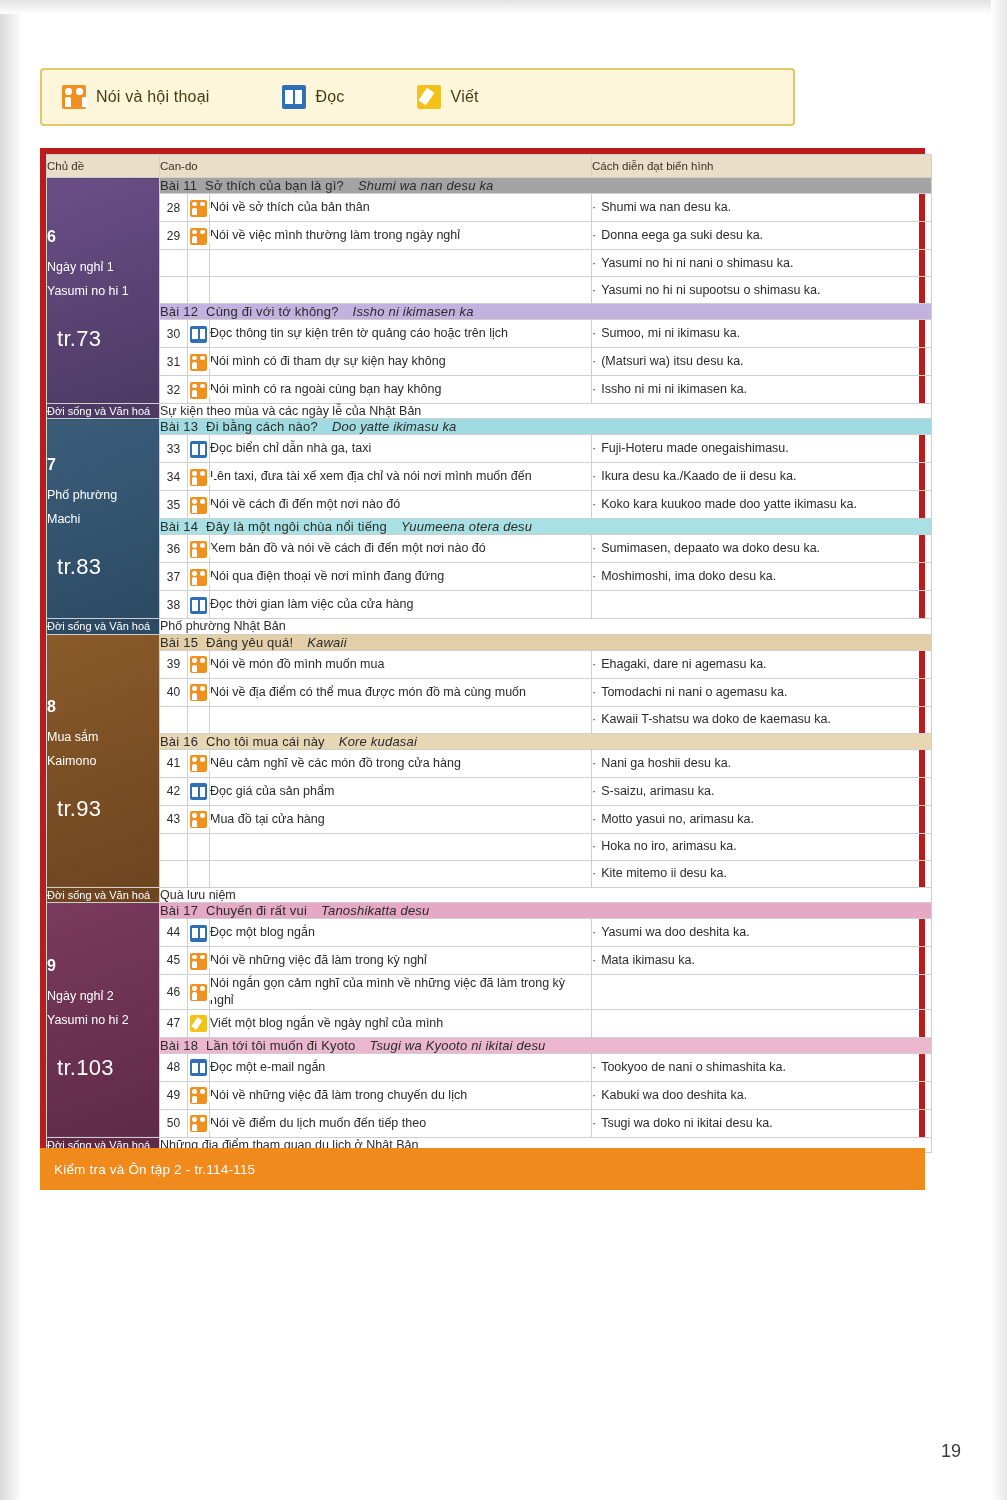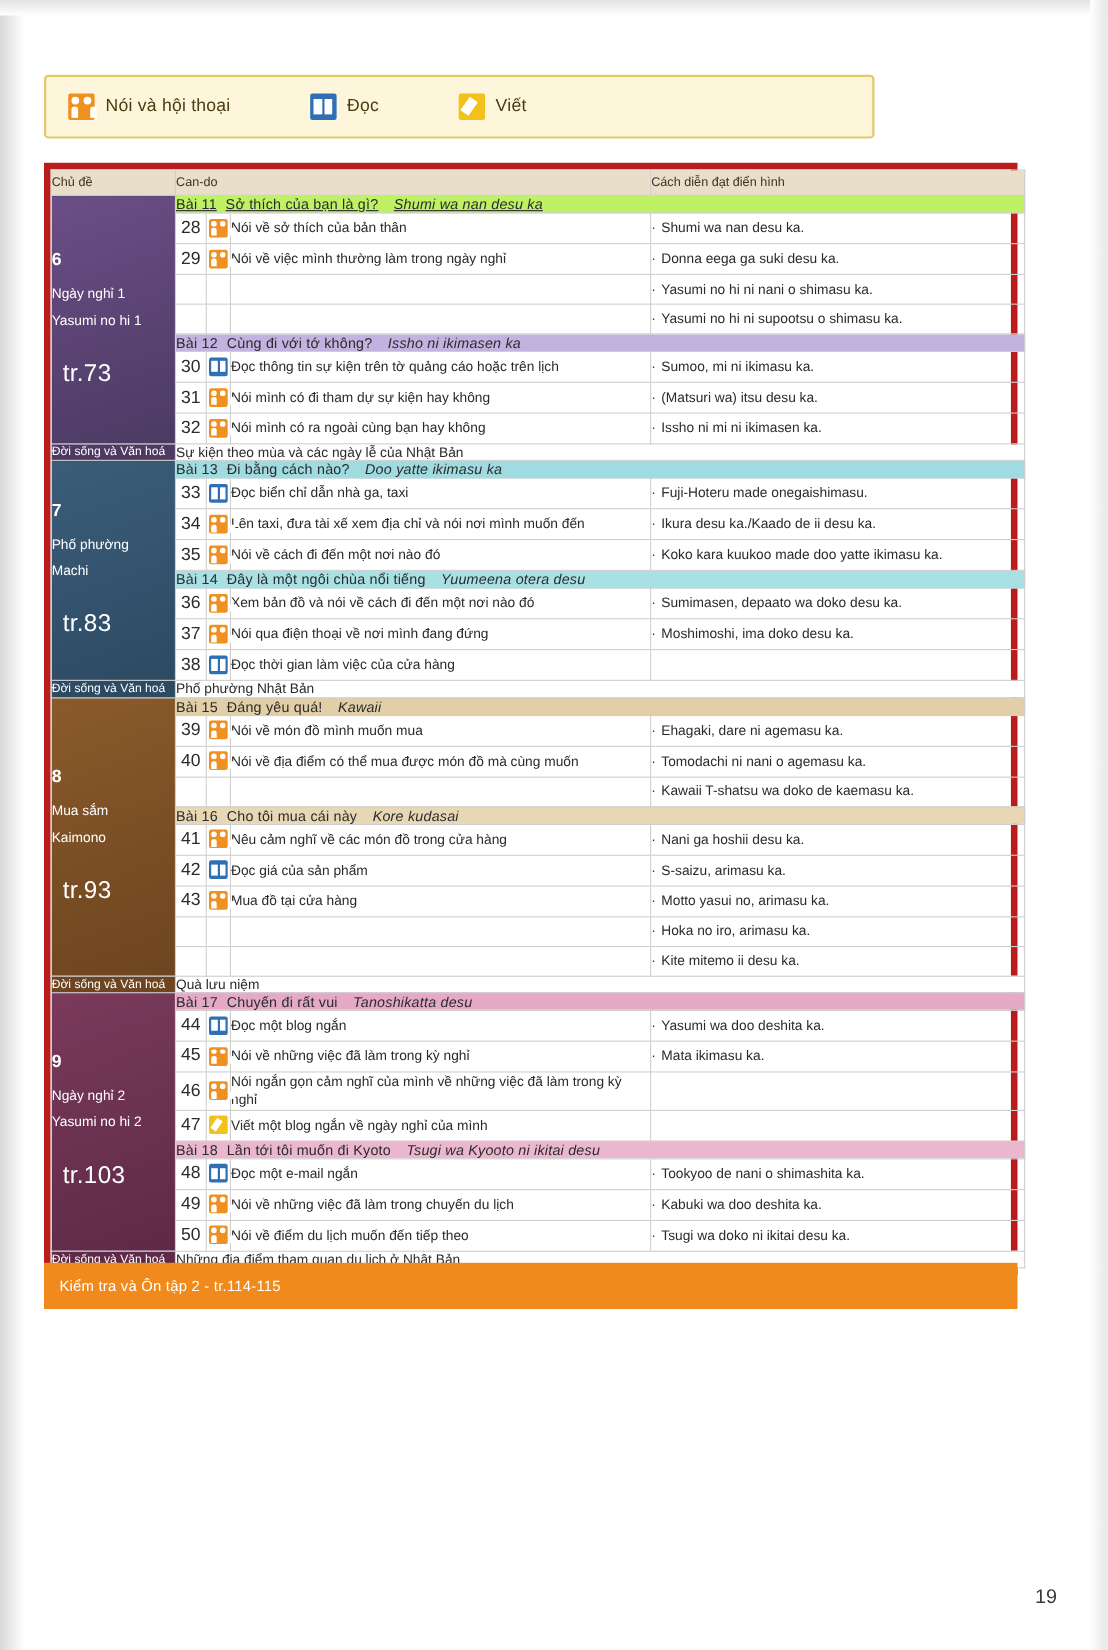--- a/index.html
+++ b/index.html
@@ -218,33 +218,33 @@
   
   .lesson-bar {
     font-size: 13px;
     color: #2b2b2b;
     padding: 4px 10px;
     letter-spacing: .2px;
   }
   .lesson-bar .lbl { margin-right: 8px; }
   .lesson-bar .title { margin-right: 14px; }
   .lesson-bar .romaji { font-style: italic; }
-  .lb-purple { background: #bef264; text-decoration: underline; }
+  .lb-purple { background: #a3a3a3; }
   .lb-purple2 { background: #c2b2e0; }
   .lb-teal   { background: #9fdbe0; }
   .lb-teal2  { background: #a9e0e4; }
   .lb-tan    { background: #e2cfa8; }
   .lb-tan2   { background: #e7d7b5; }
   .lb-pink   { background: #e5a9c6; }
   .lb-pink2  { background: #eab7cf; }
 
   
   .num-cell {
     text-align: center;
-    font-size: 16px;
+    font-size: 12px;
     color: #2b2b2b;
     height: 27px;
   }
   .icon-cell {
     text-align: center;
     vertical-align: middle;
   }
   .can-cell {
     font-size: 12.5px;
     color: #2b2b2b;
@@ -315,21 +315,21 @@
       <col class="col-theme">
         <col class="col-num">
         <col class="col-icon">
         <col class="col-can">
         <col class="col-expr">
     </colgroup>
     <tbody id="table-body">
         <tr class="hdr">
           <td>Chủ đề</td>
           <td colspan="3">Can-do</td>
-          <td>Cách diễn đạt điển hình</td>
+          <td>Cách diễn đạt biển hình</td>
         </tr>
         <tr>
           <td rowspan="9" class="theme-cell theme-6"><span class="theme-num">6</span><span>Ngày nghỉ 1</span><br><span>Yasumi no hi 1</span><span class="theme-page">tr.73</span></td>
           <td colspan="4" class="lesson-bar lb-purple"><span class="lbl">Bài 11</span><span class="title">Sở thích của bạn là gì?</span><span class="romaji">Shumi wa nan desu ka</span></td>
         </tr>
         <tr class="">
           <td class="num-cell">28</td>
           <td class="icon-cell"><span class="ico ico-speak"><i></i></span></td>
           <td class="can-cell">Nói về sở thích của bản thân</td>
           <td class="expr-cell"><span class="dot">·</span>Shumi wa nan desu ka.</td>

